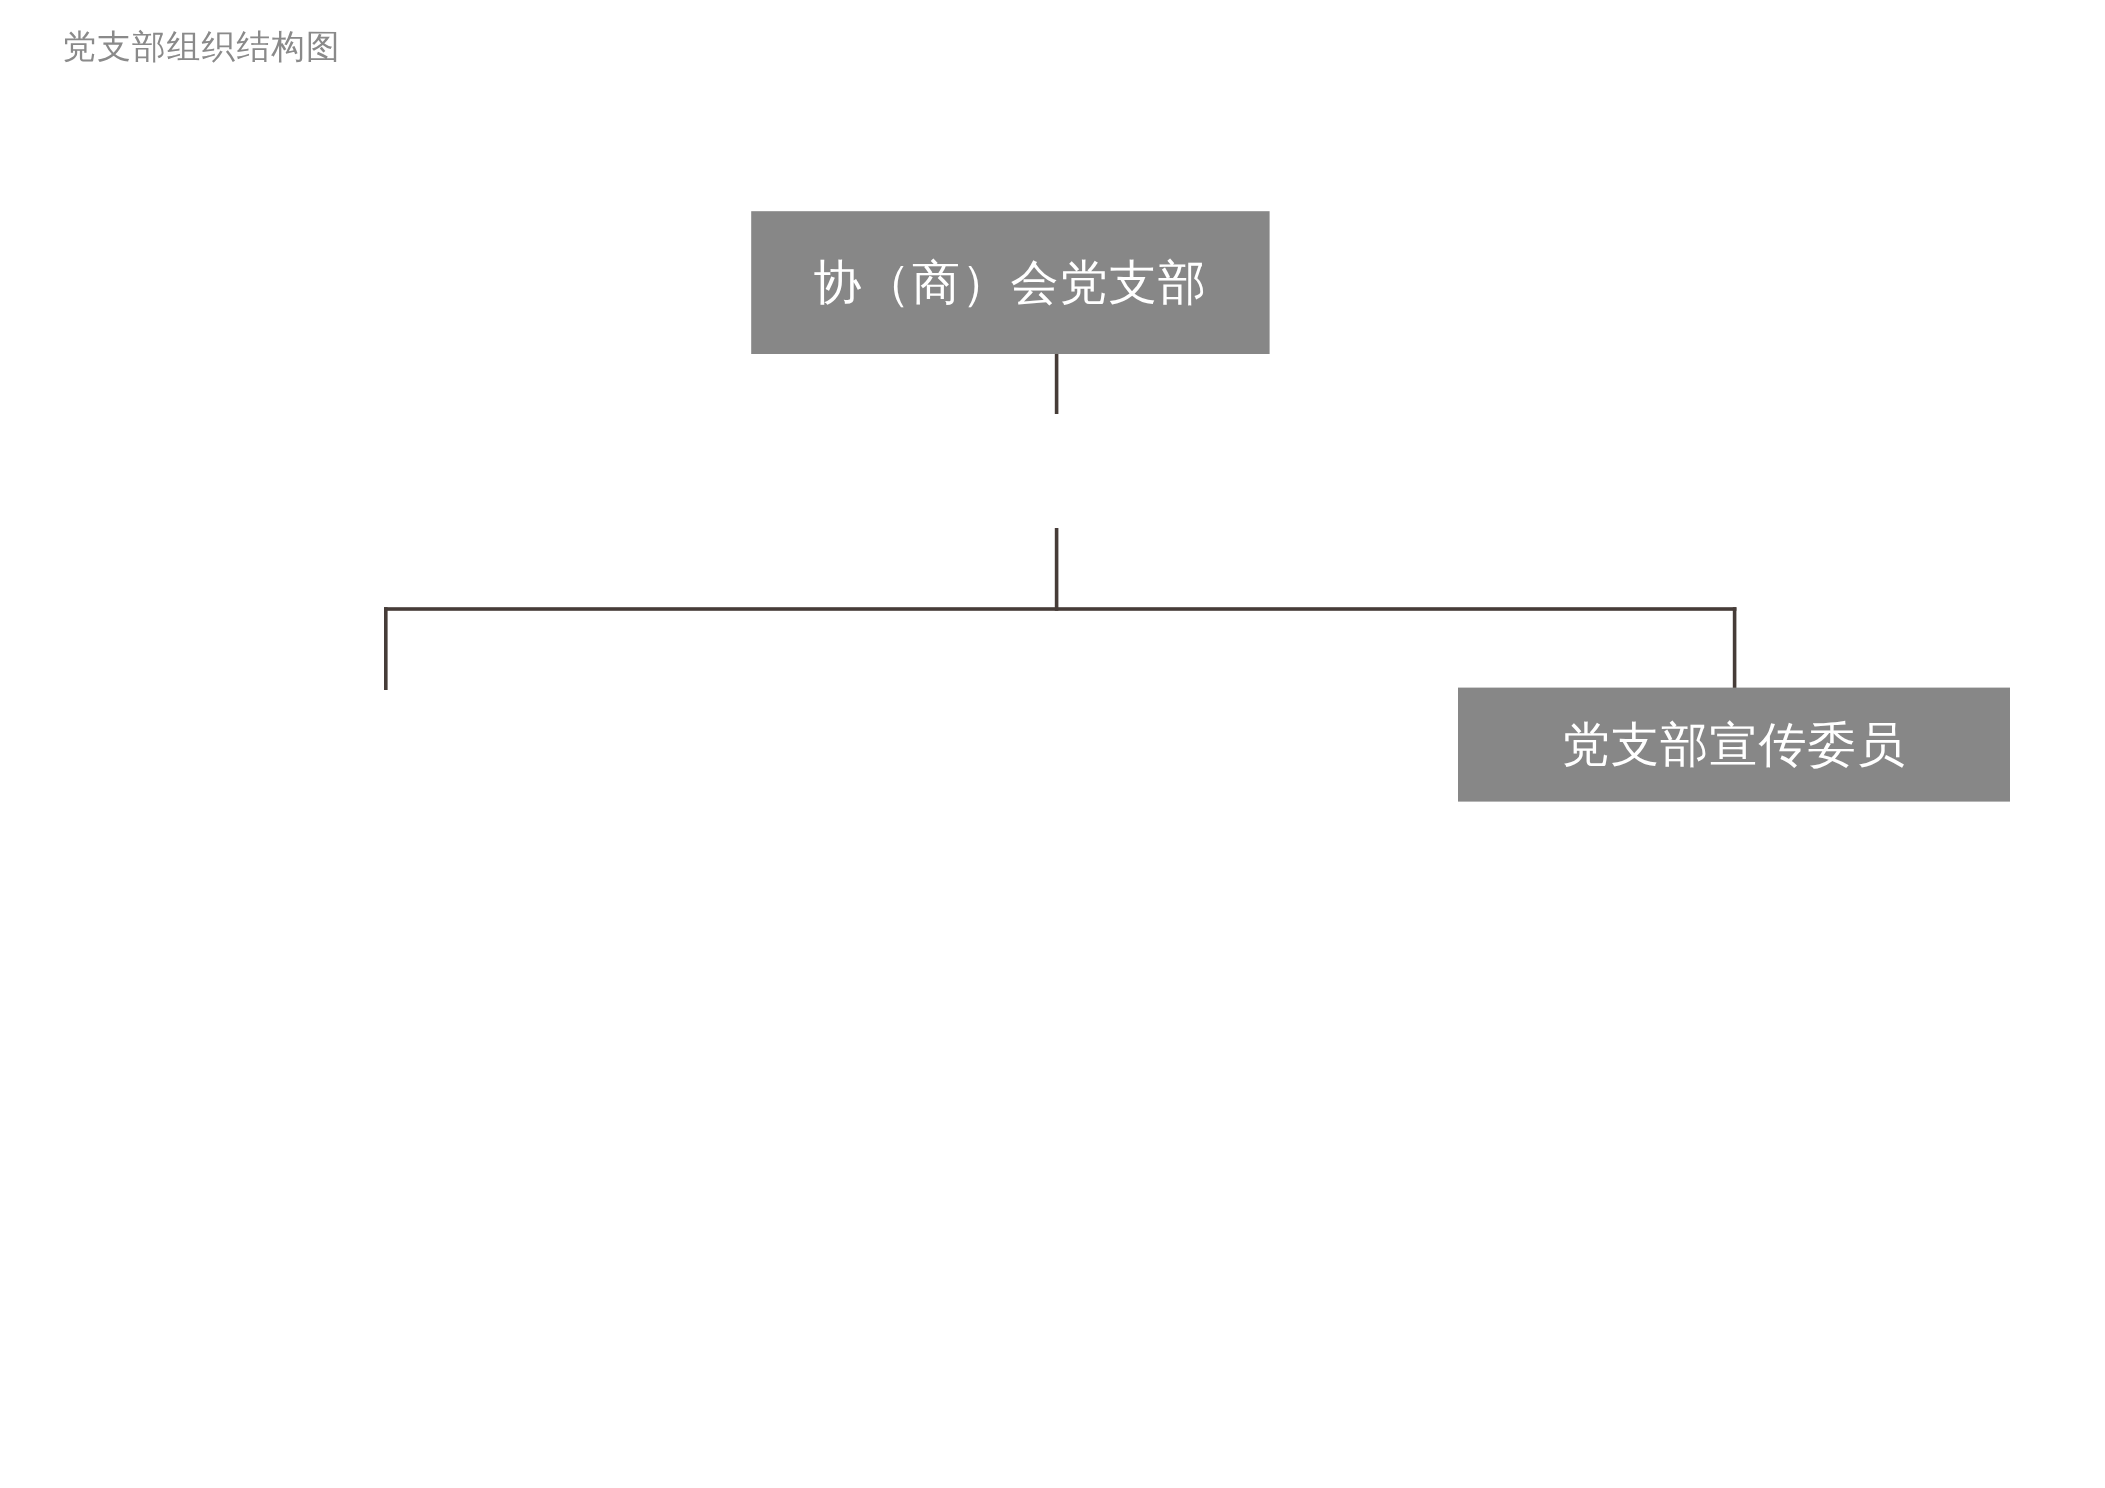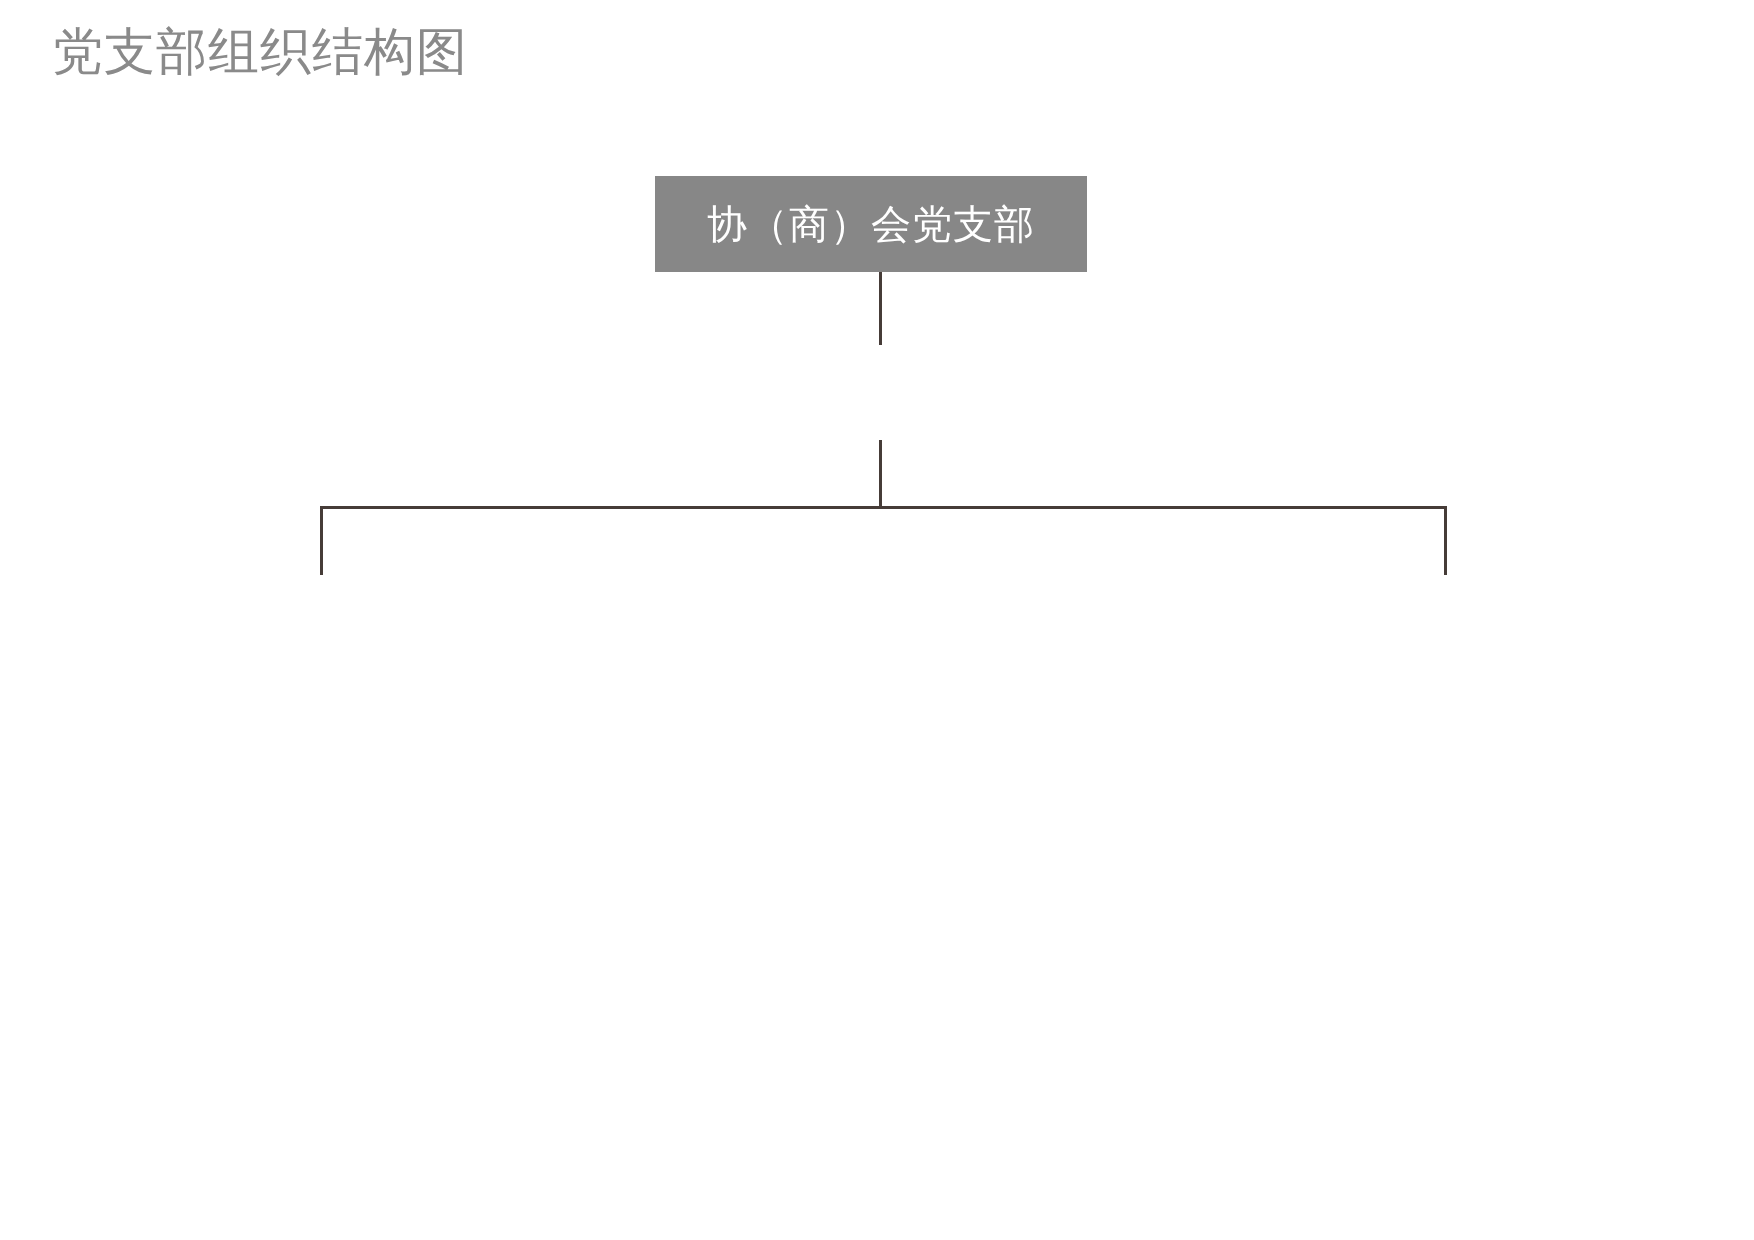--- a/index.html
+++ b/index.html
@@ -16,21 +16,21 @@
     width: 1754px;
     height: 1240px;
     background: #ffffff;
     overflow: hidden;
   }
   
   .chart-title {
     position: absolute;
     left: 52px;
     top: 22px;
-    font-size: 51px;
+    font-size: 28px;
     line-height: 1.18;
     letter-spacing: 1px;
     color: #8a8a8a;
     white-space: nowrap;
     font-weight: 400;
   }
   
   .org-node {
     position: absolute;
     background: #878787;
@@ -42,21 +42,21 @@
     z-index: 3;
   }
   .org-node .node-label {
     font-size: 40px;
     line-height: 1;
     letter-spacing: 1px;
     white-space: nowrap;
     color: #ffffff;
     font-weight: 400;
   }
-  .node-root      { left: 655px;  top: 176px; width: 432px; height: 96px; }
+  .node-root      { left: 626px;  top: 176px; width: 432px; height: 119px; }
   .node-secretary { left: 664px;  top: 345px; width: 432px; height: 95px; }
   .node-org       { left: 92px;   top: 573px; width: 458px; height: 95px; }
   .node-pub       { left: 1215px; top: 573px; width: 460px; height: 95px; }
 
   
   .connector {
     position: absolute;
     background: #463c38;
     z-index: 1;
   }
@@ -90,14 +90,17 @@
   <div class="connector conn-v conn-bus-left"></div>
 
   <div class="connector conn-v conn-bus-right"></div>
 
   <div class="org-node node-root">
     <span class="node-label">协（商）会党支部</span>
   </div>
 
 
 
+  <div class="org-node node-pub">
+    <span class="node-label">党支部宣传委员</span>
+  </div>
 
 </div>
 
 </body></html>

